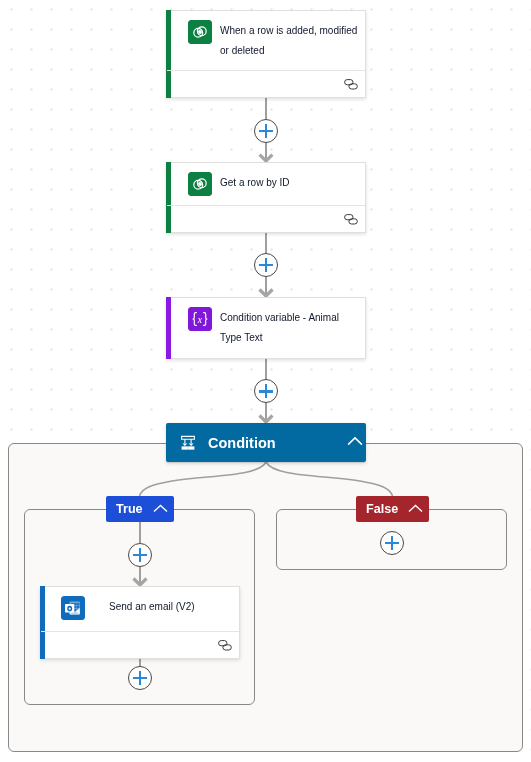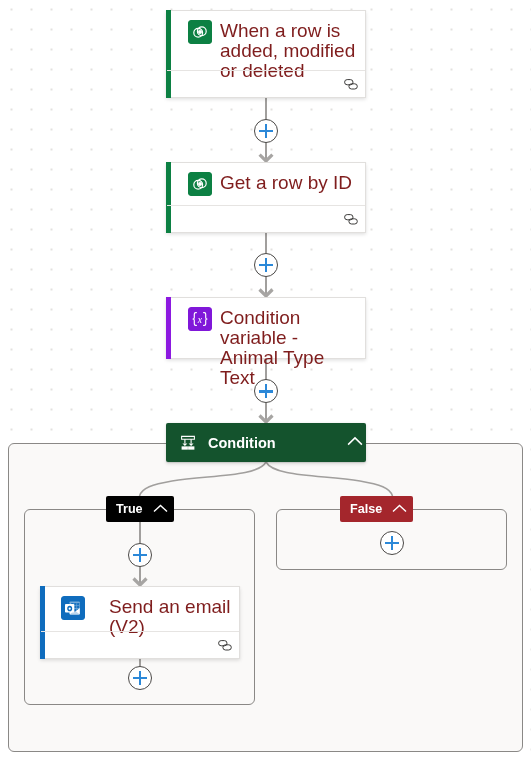--- a/index.html
+++ b/index.html
@@ -13,31 +13,31 @@
   .dots{position:absolute;left:0;top:0;width:531px;height:762px;
     background-image:radial-gradient(#e3e1df 0.9px, transparent 1.1px);
     background-size:20px 20px;background-position:1.5px -0.5px;}
   .scopebox{position:absolute;left:8px;top:443px;width:515px;height:309px;
     background:#faf9f8;border:1px solid #8a8886;border-radius:6px;box-sizing:border-box;}
   .branchbox{position:absolute;background:#faf9f8;border:1px solid #8a8886;border-radius:6px;box-sizing:border-box;}
   .node{position:absolute;background:#fff;border:1px solid #e1dfdd;box-sizing:border-box;
         box-shadow:0 1.6px 3.6px rgba(0,0,0,.13),0 0.3px 0.9px rgba(0,0,0,.10);}
   .accent{position:absolute;left:-1px;top:-1px;bottom:-1px;width:4.5px;}
   .head{display:flex;align-items:flex-start;padding:9px 8px 0 21px;gap:8px;height:100%;box-sizing:border-box;}
-  .title{font-size:19px;color:#7f1d1d;line-height:20px;width:140px;flex:none;padding-top:1px;}
+  .title{font-size:10px;color:#0f172a;line-height:20px;width:140px;flex:none;padding-top:1px;}
   .foot{position:absolute;left:0;right:0;bottom:0;height:26px;border-top:1px solid #e6e4e2;}
   .foot .connicon{position:absolute;right:7px;top:8px;}
   .icon24{width:24px;height:24px;border-radius:3px;flex:none;display:block;}
   .plus{position:absolute;width:24px;height:24px;border-radius:50%;background:#fff;border:1.2px solid #4a4846;box-sizing:border-box;}
   .plus:before,.plus:after{content:"";position:absolute;background:#2b88d8;}
   .plus:before{left:4px;right:4px;top:10.2px;height:2.6px;}
   .plus:after{top:4px;bottom:4px;left:10.2px;width:2.6px;}
   .badge{position:absolute;height:26px;border-radius:2px;display:flex;align-items:center;
          padding:0 6px 0 10px;gap:10px;color:#fff;font-size:12.6px;font-weight:bold;box-sizing:border-box;}
-  .condnode{position:absolute;background:#14532d;border-radius:2px;box-sizing:border-box;
+  .condnode{position:absolute;background:#0369a1;border-radius:2px;box-sizing:border-box;
             display:flex;align-items:center;padding:0 3px 0 14px;gap:12px;
             box-shadow:0 1.6px 3.6px rgba(0,0,0,.13),0 0.3px 0.9px rgba(0,0,0,.10);}
   .condnode .ctitle{font-size:14.5px;color:#fff;font-weight:bold;flex:1;}
   svg{display:block;}
 </style>
 </head>
 <body>
 
 <div class="dots"></div>
 
@@ -145,28 +145,28 @@
       <rect x="1.6" y="11.35" width="6.3" height="3.3"></rect>
       <rect x="8.1" y="11.35" width="6.3" height="3.3"></rect>
     </g>
   </svg>
   <span class="ctitle">Condition</span>
   <svg width="16" height="12" viewBox="0 0 16 12" style="flex:none;margin-bottom:2px">
     <path d="M1.1 8.6 8 1.9 14.9 8.6" fill="none" stroke="#fff" stroke-width="1.5"></path>
   </svg>
 </div>
 
-<div class="badge" style="left:106px;top:496px;background:#000000;">
+<div class="badge" style="left:106px;top:496px;background:#1d4ed8;">
   <span>True</span>
   <svg width="15" height="10" viewBox="0 0 15 10" style="flex:none">
     <path d="M1 7.6 7.5 1.4 14 7.6" fill="none" stroke="#fff" stroke-width="1.4"></path>
   </svg>
 </div>
 
-<div class="badge" style="left:340px;top:496px;background:#a4262c;">
+<div class="badge" style="left:356px;top:496px;background:#a4262c;">
   <span>False</span>
   <svg width="15" height="10" viewBox="0 0 15 10" style="flex:none">
     <path d="M1 7.6 7.5 1.4 14 7.6" fill="none" stroke="#fff" stroke-width="1.4"></path>
   </svg>
 </div>
 
 <div class="node" style="left:40px;top:586px;width:200px;height:73px;">
   <div class="accent" style="background:#0f6cbd;"></div>
   <div class="head" style="height:46px;padding-left:20px;gap:24px;">
     <svg class="icon24" viewBox="0 0 24 24">

